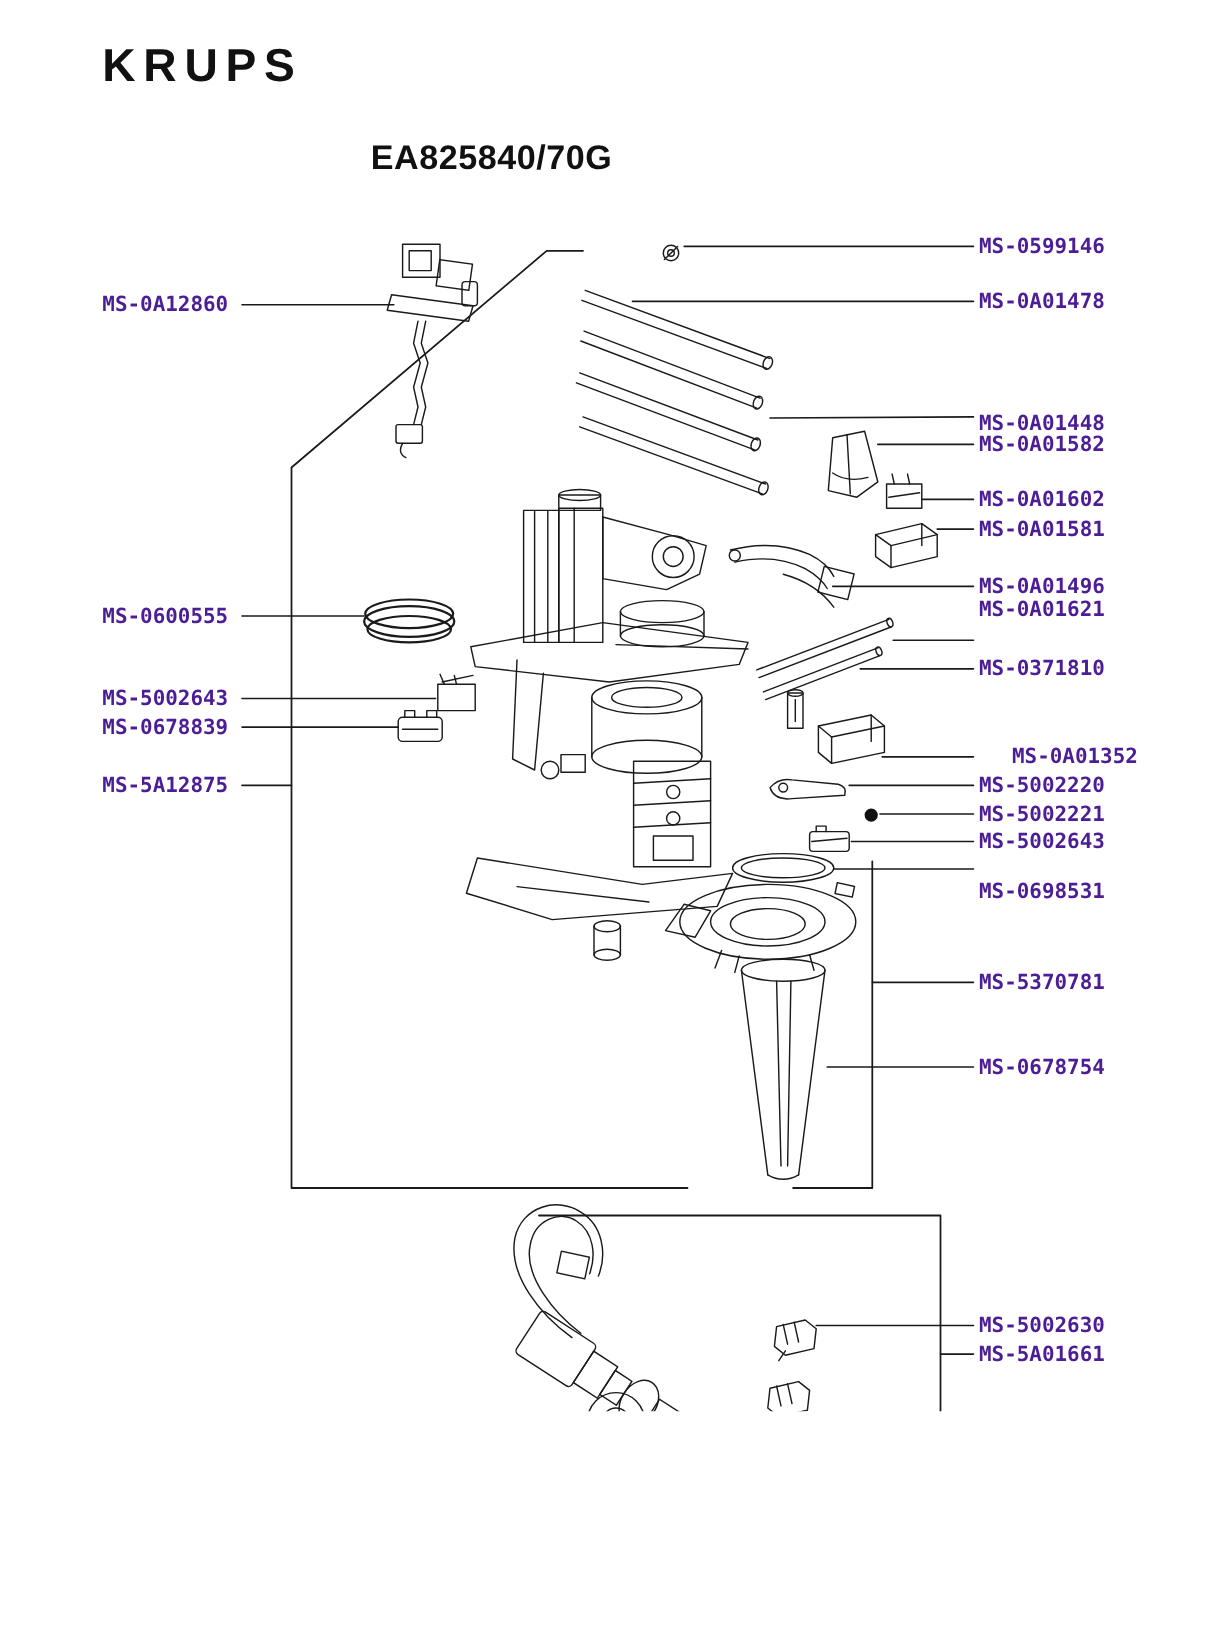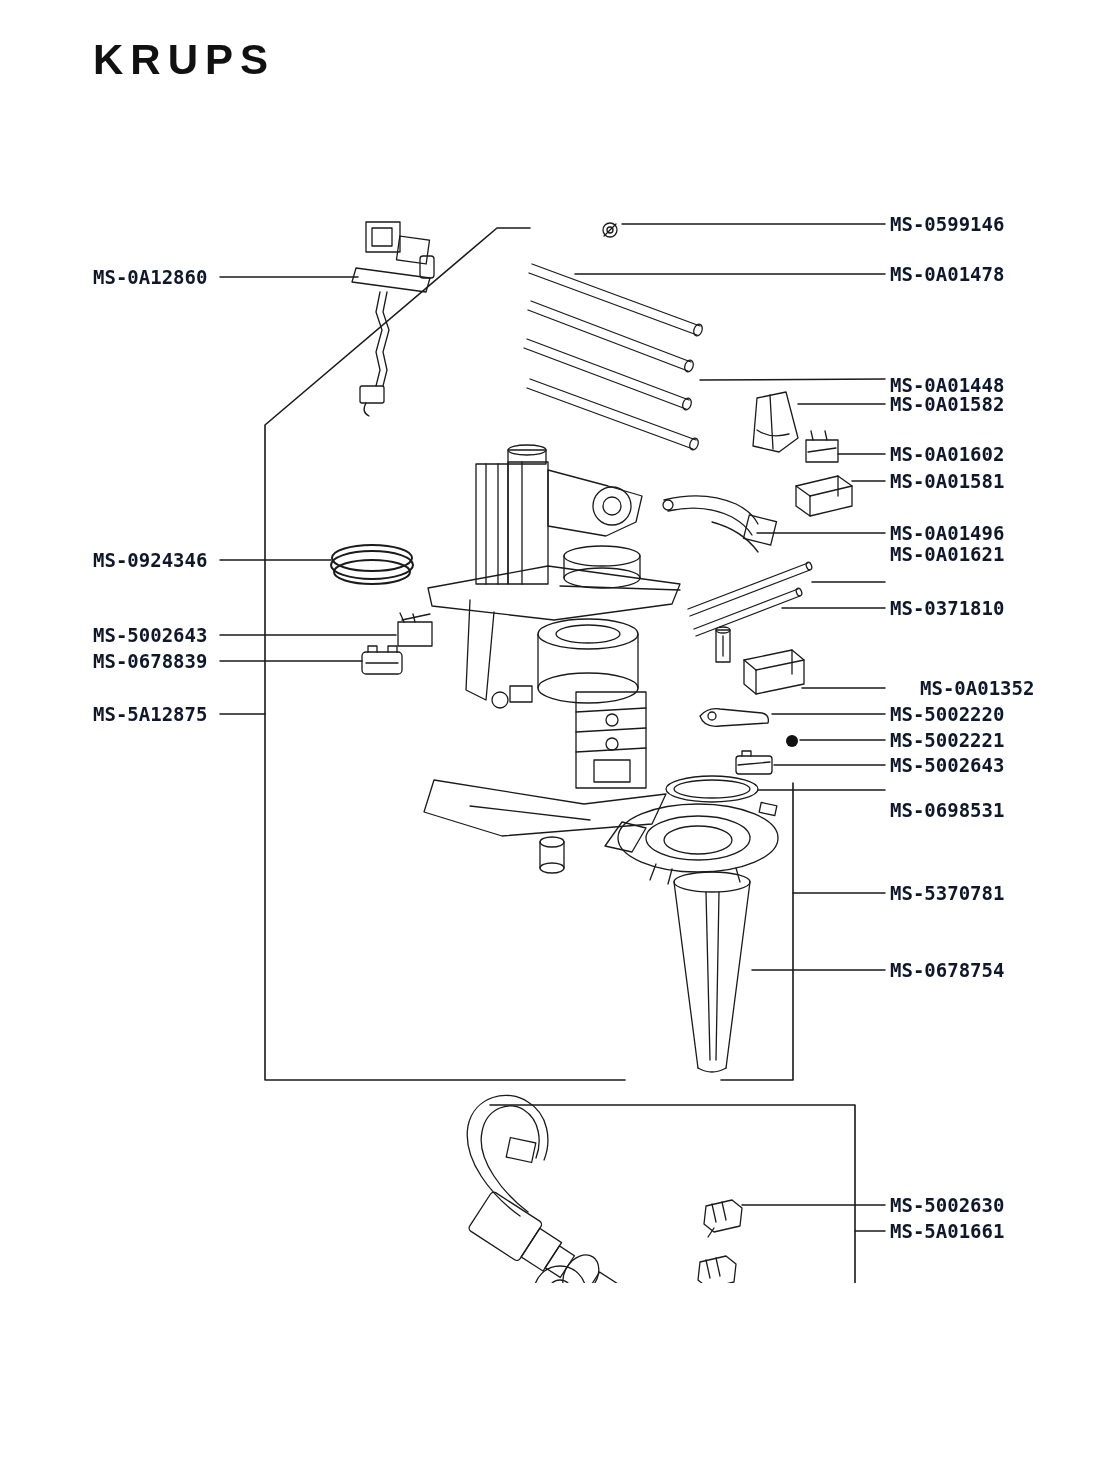--- a/index.html
+++ b/index.html
@@ -11,32 +11,33 @@
     font-family:"Liberation Sans", sans-serif; font-weight:700;
     font-size:42px; letter-spacing:7px; color:#111111;
   }
   .model {
     position:absolute; left:337px; top:126px;
     font-family:"Liberation Sans", sans-serif; font-weight:700;
     font-size:31px; letter-spacing:0.5px; color:#111111;
   }
   .part-label {
     position:absolute; font-family:"DejaVu Sans Mono", monospace;
-    font-weight:700; font-size:19px; color:#0f172a; white-space:nowrap;
+    font-weight:700; font-size:19px; color:#4c1d95; white-space:nowrap;
     line-height:19px;
     text-align:right;
   }
   svg.diagram { position:absolute; left:0; top:0; }
 </style>
 </head>
 <body>
 
 <div class="page">
 
   <div class="brand">KRUPS</div>
+  <div class="model">EA825840/70G</div>
 
   <svg class="diagram" width="1100" height="1481" viewBox="0 0 1100 1481" fill="none" stroke="#1a1a1a" stroke-width="1.3" stroke-linecap="round" stroke-linejoin="round">
 
     <g stroke-width="1.5">
 
       <line x1="220" y1="277" x2="358" y2="277"></line>
       <line x1="220" y1="560" x2="331" y2="560"></line>
       <line x1="220" y1="635" x2="396" y2="635"></line>
       <line x1="220" y1="661" x2="362" y2="661"></line>
       <line x1="220" y1="714" x2="265" y2="714"></line>
@@ -276,21 +277,21 @@
       <path d="M714,1228 l-6,9"></path>
     </g>
     <g>
       <path d="M700,1262 l26,-6 l10,8 l-2,18 l-26,6 l-10,-8 z"></path>
       <line x1="706" y1="1260" x2="710" y2="1278"></line>
       <line x1="716" y1="1258" x2="720" y2="1276"></line>
     </g>
   </svg>
 
   <div class="part-label" style="left:93px; top:268px">MS-0A12860</div>
-  <div class="part-label" style="left:93px; top:551px">MS-0924346</div>
+  <div class="part-label" style="left:93px; top:551px">MS-0600555</div>
   <div class="part-label" style="left:93px; top:626px">MS-5002643</div>
   <div class="part-label" style="left:93px; top:652px">MS-0678839</div>
   <div class="part-label" style="left:93px; top:705px">MS-5A12875</div>
 
   <div class="part-label" style="left:890px; top:215px">MS-0599146</div>
   <div class="part-label" style="left:890px; top:265px">MS-0A01478</div>
   <div class="part-label" style="left:890px; top:376px">MS-0A01448</div>
   <div class="part-label" style="left:890px; top:395px">MS-0A01582</div>
   <div class="part-label" style="left:890px; top:445px">MS-0A01602</div>
   <div class="part-label" style="left:890px; top:472px">MS-0A01581</div>

